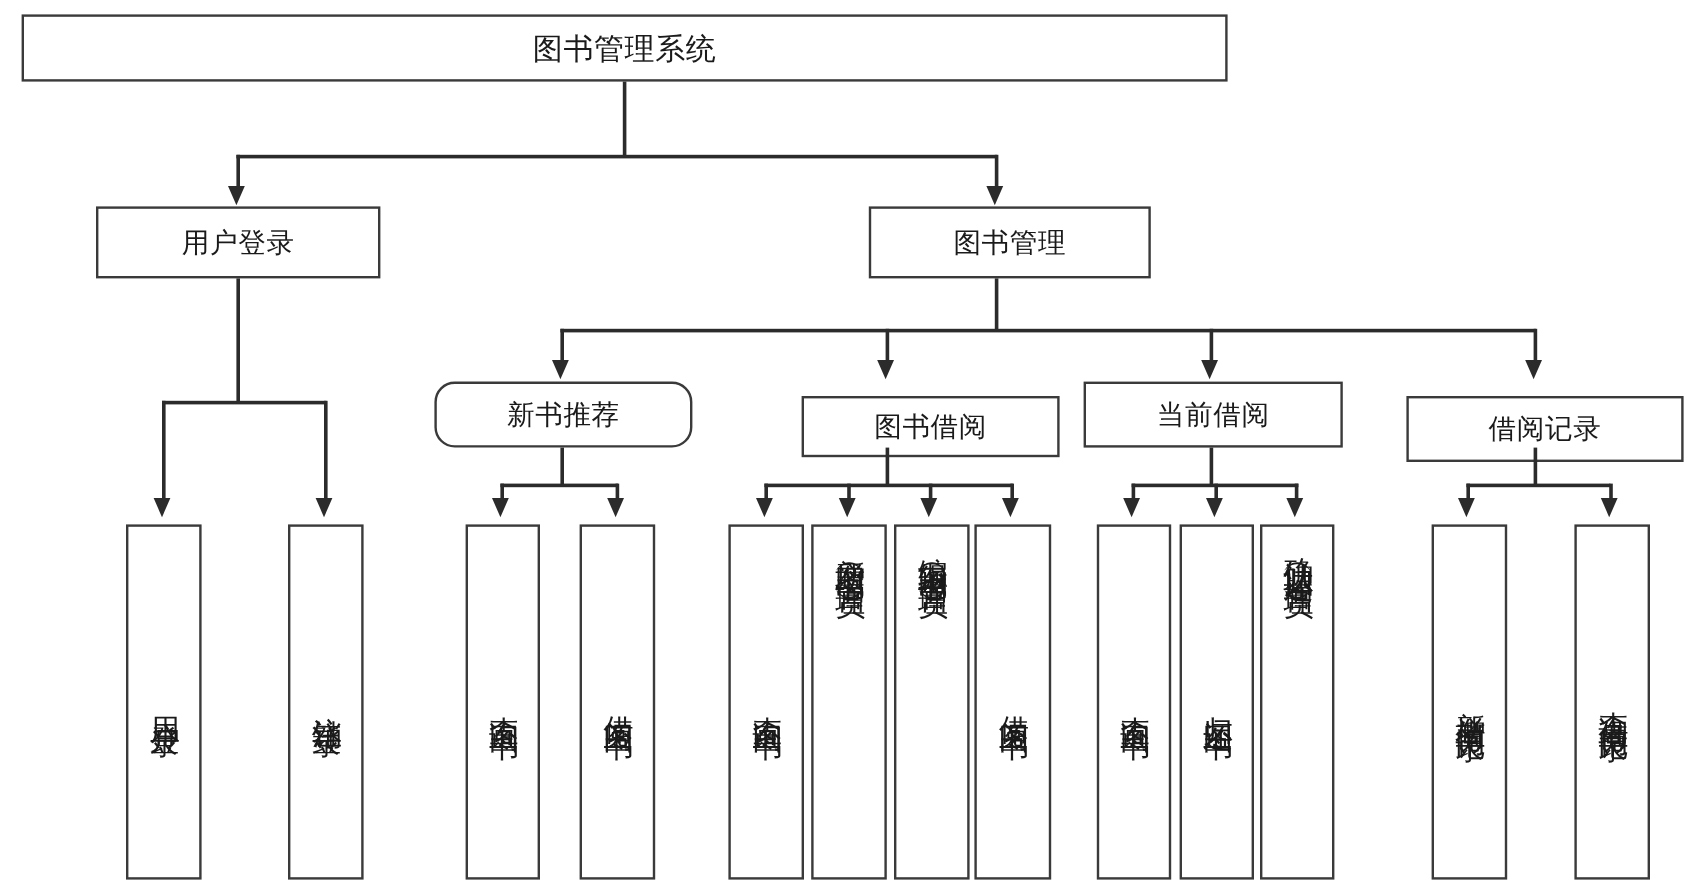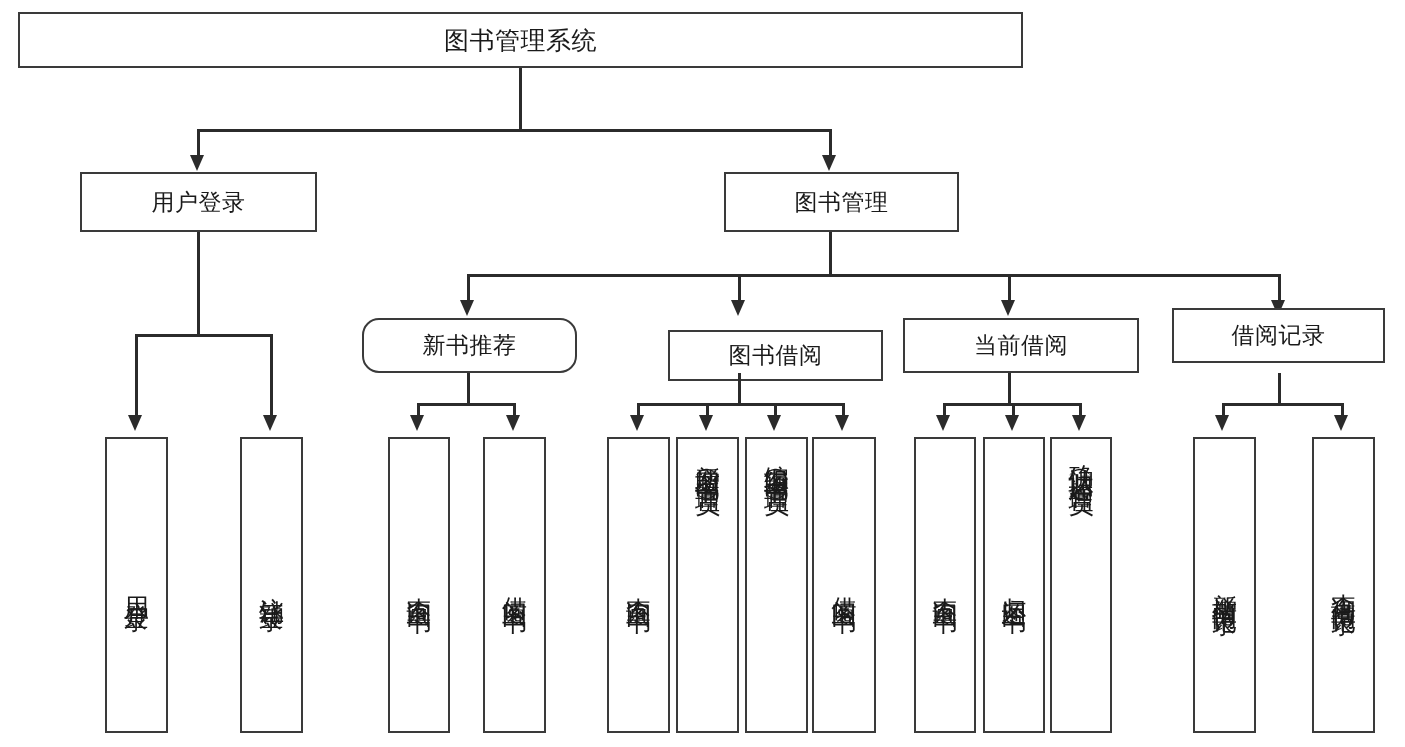--- a/index.html
+++ b/index.html
@@ -110,22 +110,22 @@
   <div class="arrow" style="left:460px; top:300px;"></div>
   <div class="vline" style="left:738px; top:274px; height:28px;"></div>
   <div class="arrow" style="left:731px; top:300px;"></div>
   <div class="vline" style="left:1008px; top:274px; height:28px;"></div>
   <div class="arrow" style="left:1001px; top:300px;"></div>
   <div class="vline" style="left:1278px; top:274px; height:28px;"></div>
   <div class="arrow" style="left:1271px; top:300px;"></div>
 
   <div class="node level3" style="left:362px; top:318px; width:215px; height:55px;border-radius:17px;">新书推荐</div>
   <div class="node level3" style="left:668px; top:318px; width:215px; height:51px;margin-top:12px;">图书借阅</div>
-  <div class="node level3" style="left:903px; top:318px; width:236px; height:55px;text-align:right;">当前借阅</div>
-  <div class="node level3" style="left:1172px; top:308px; width:213px; height:55px;">借阅记录</div>
+  <div class="node level3" style="left:903px; top:318px; width:216px; height:55px;text-align:right;">当前借阅</div>
+  <div class="node level3" style="left:1172px; top:330px; width:231px; height:55px;">借阅记录</div>
 
   <div class="vline" style="left:467px; top:373px; height:32px;"></div>
   <div class="hline" style="left:417px; top:403px; width:98px;"></div>
   <div class="vline" style="left:417px; top:403px; height:14px;"></div>
   <div class="arrow" style="left:410px; top:415px;"></div>
   <div class="vline" style="left:513px; top:403px; height:14px;"></div>
   <div class="arrow" style="left:506px; top:415px;"></div>
 
   <div class="vline" style="left:738px; top:373px; height:32px;"></div>
   <div class="hline" style="left:637px; top:403px; width:207px;"></div>

